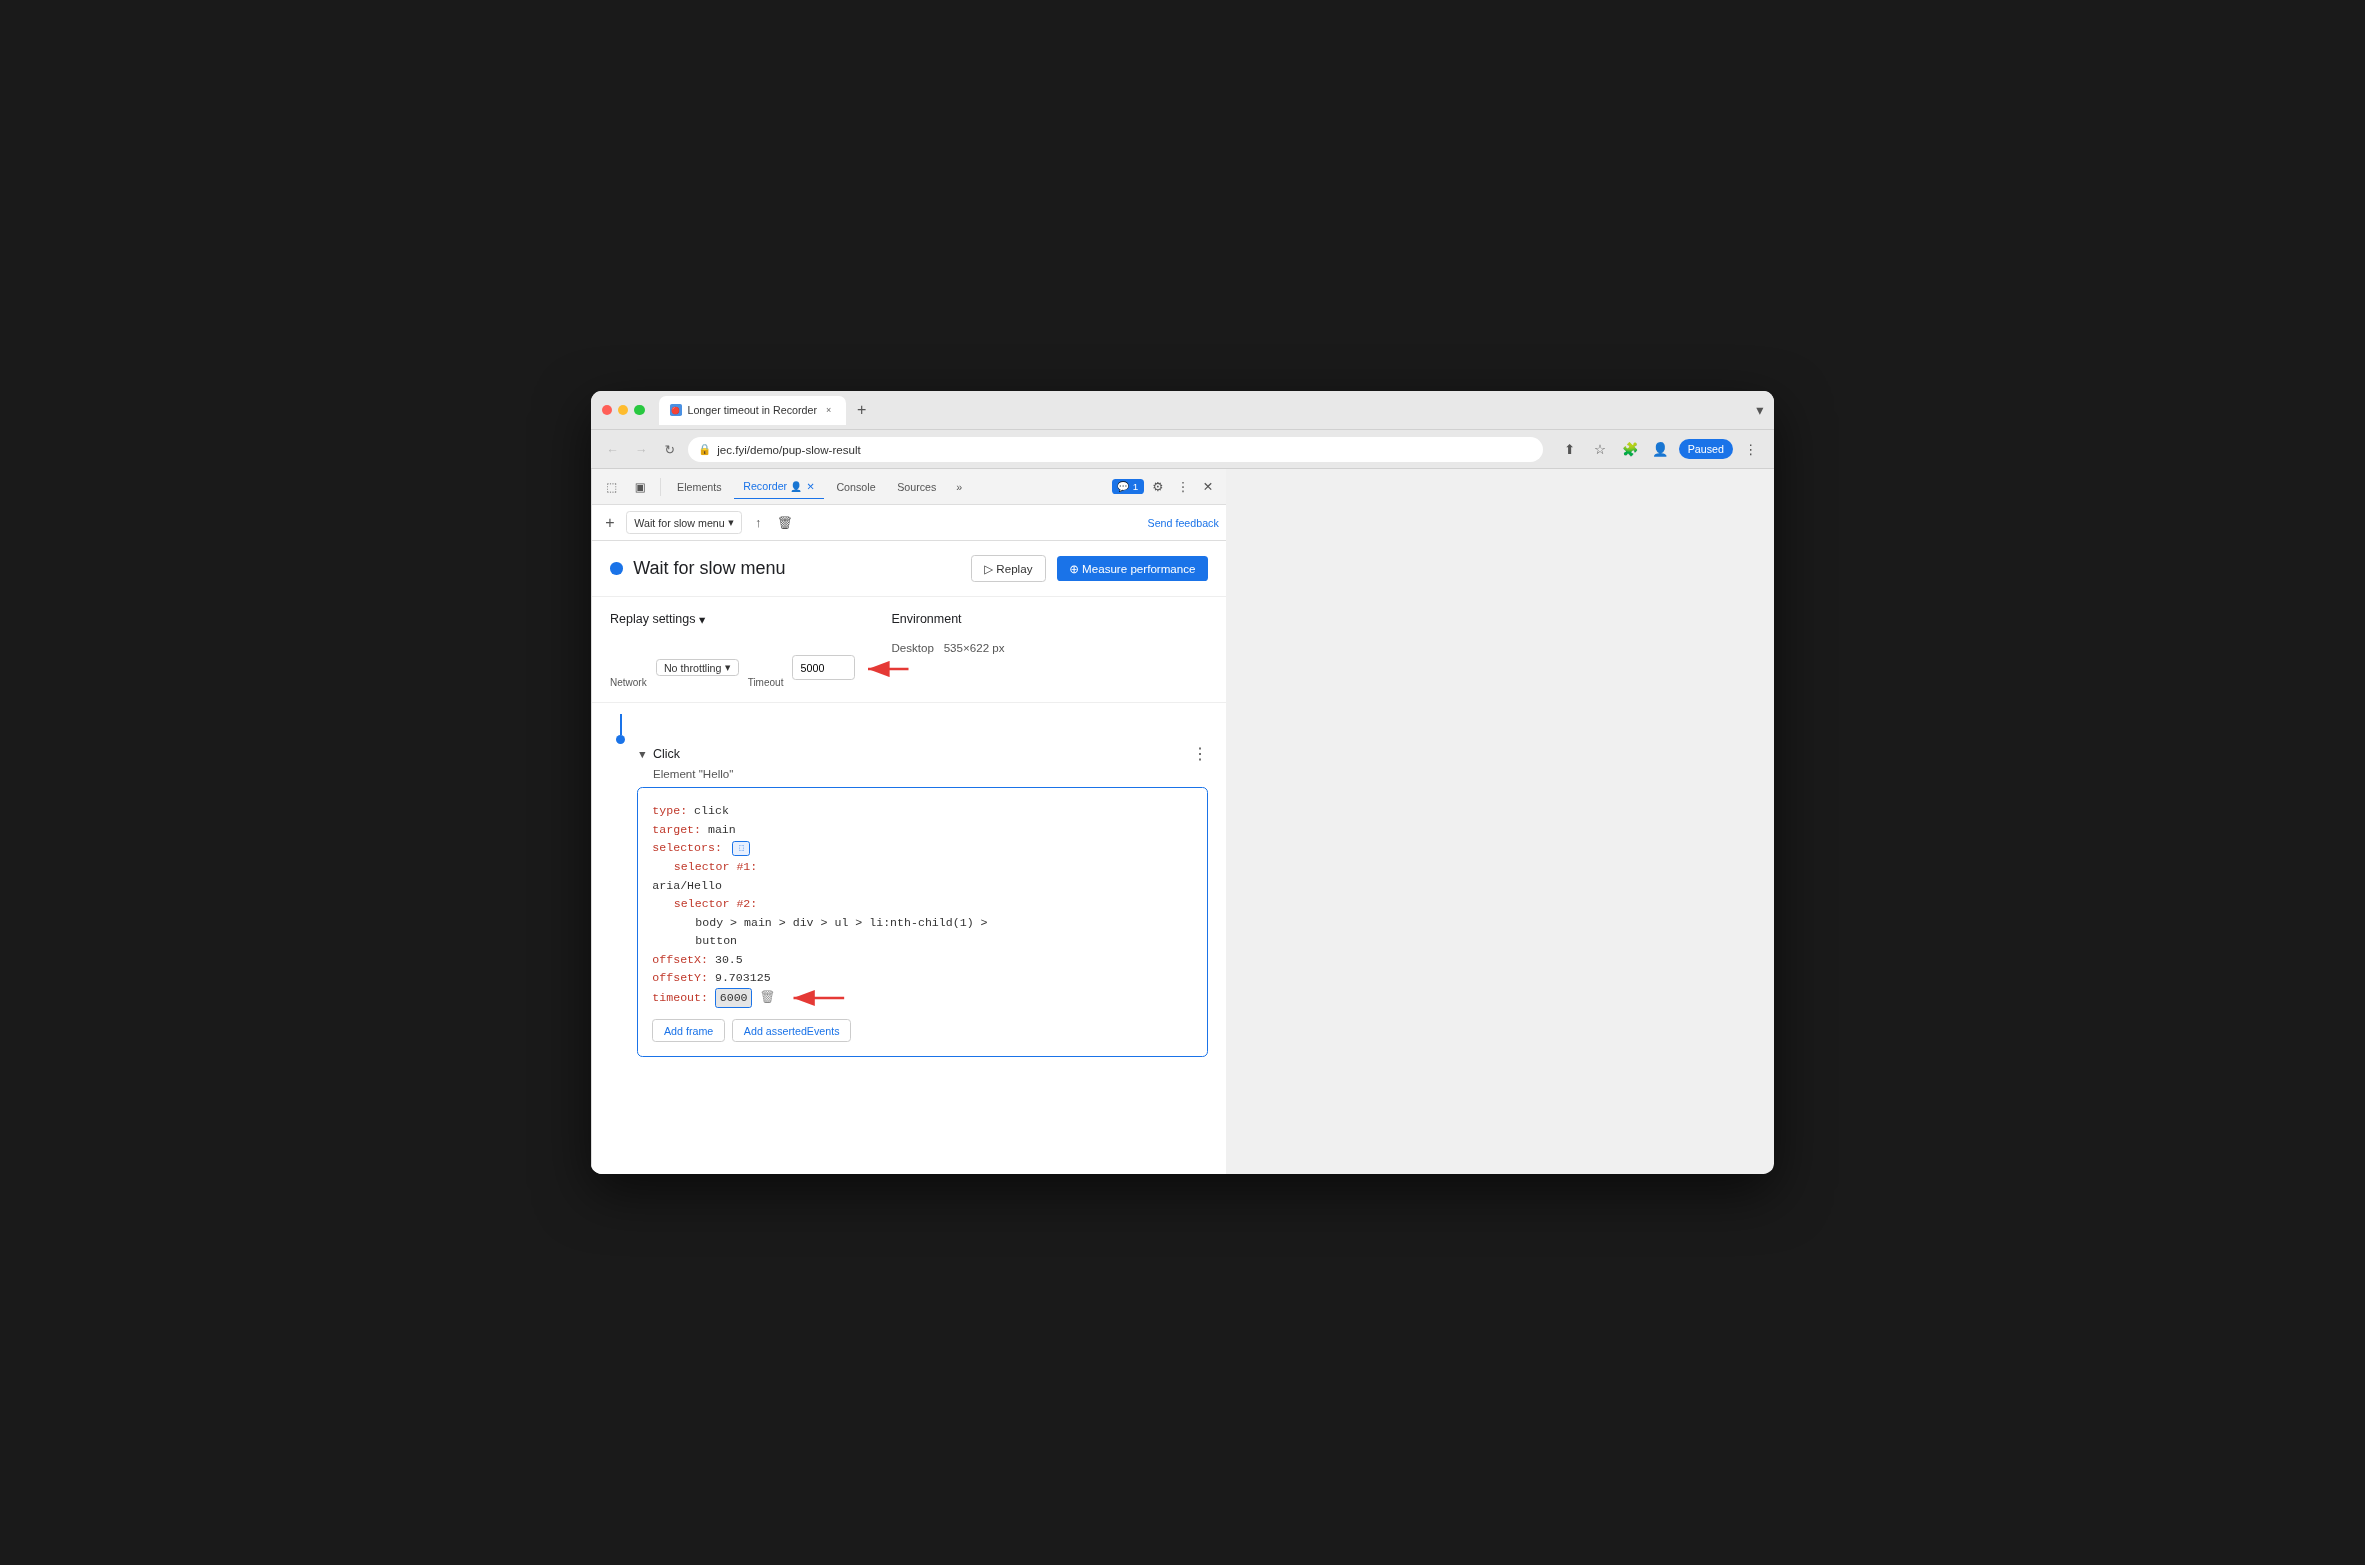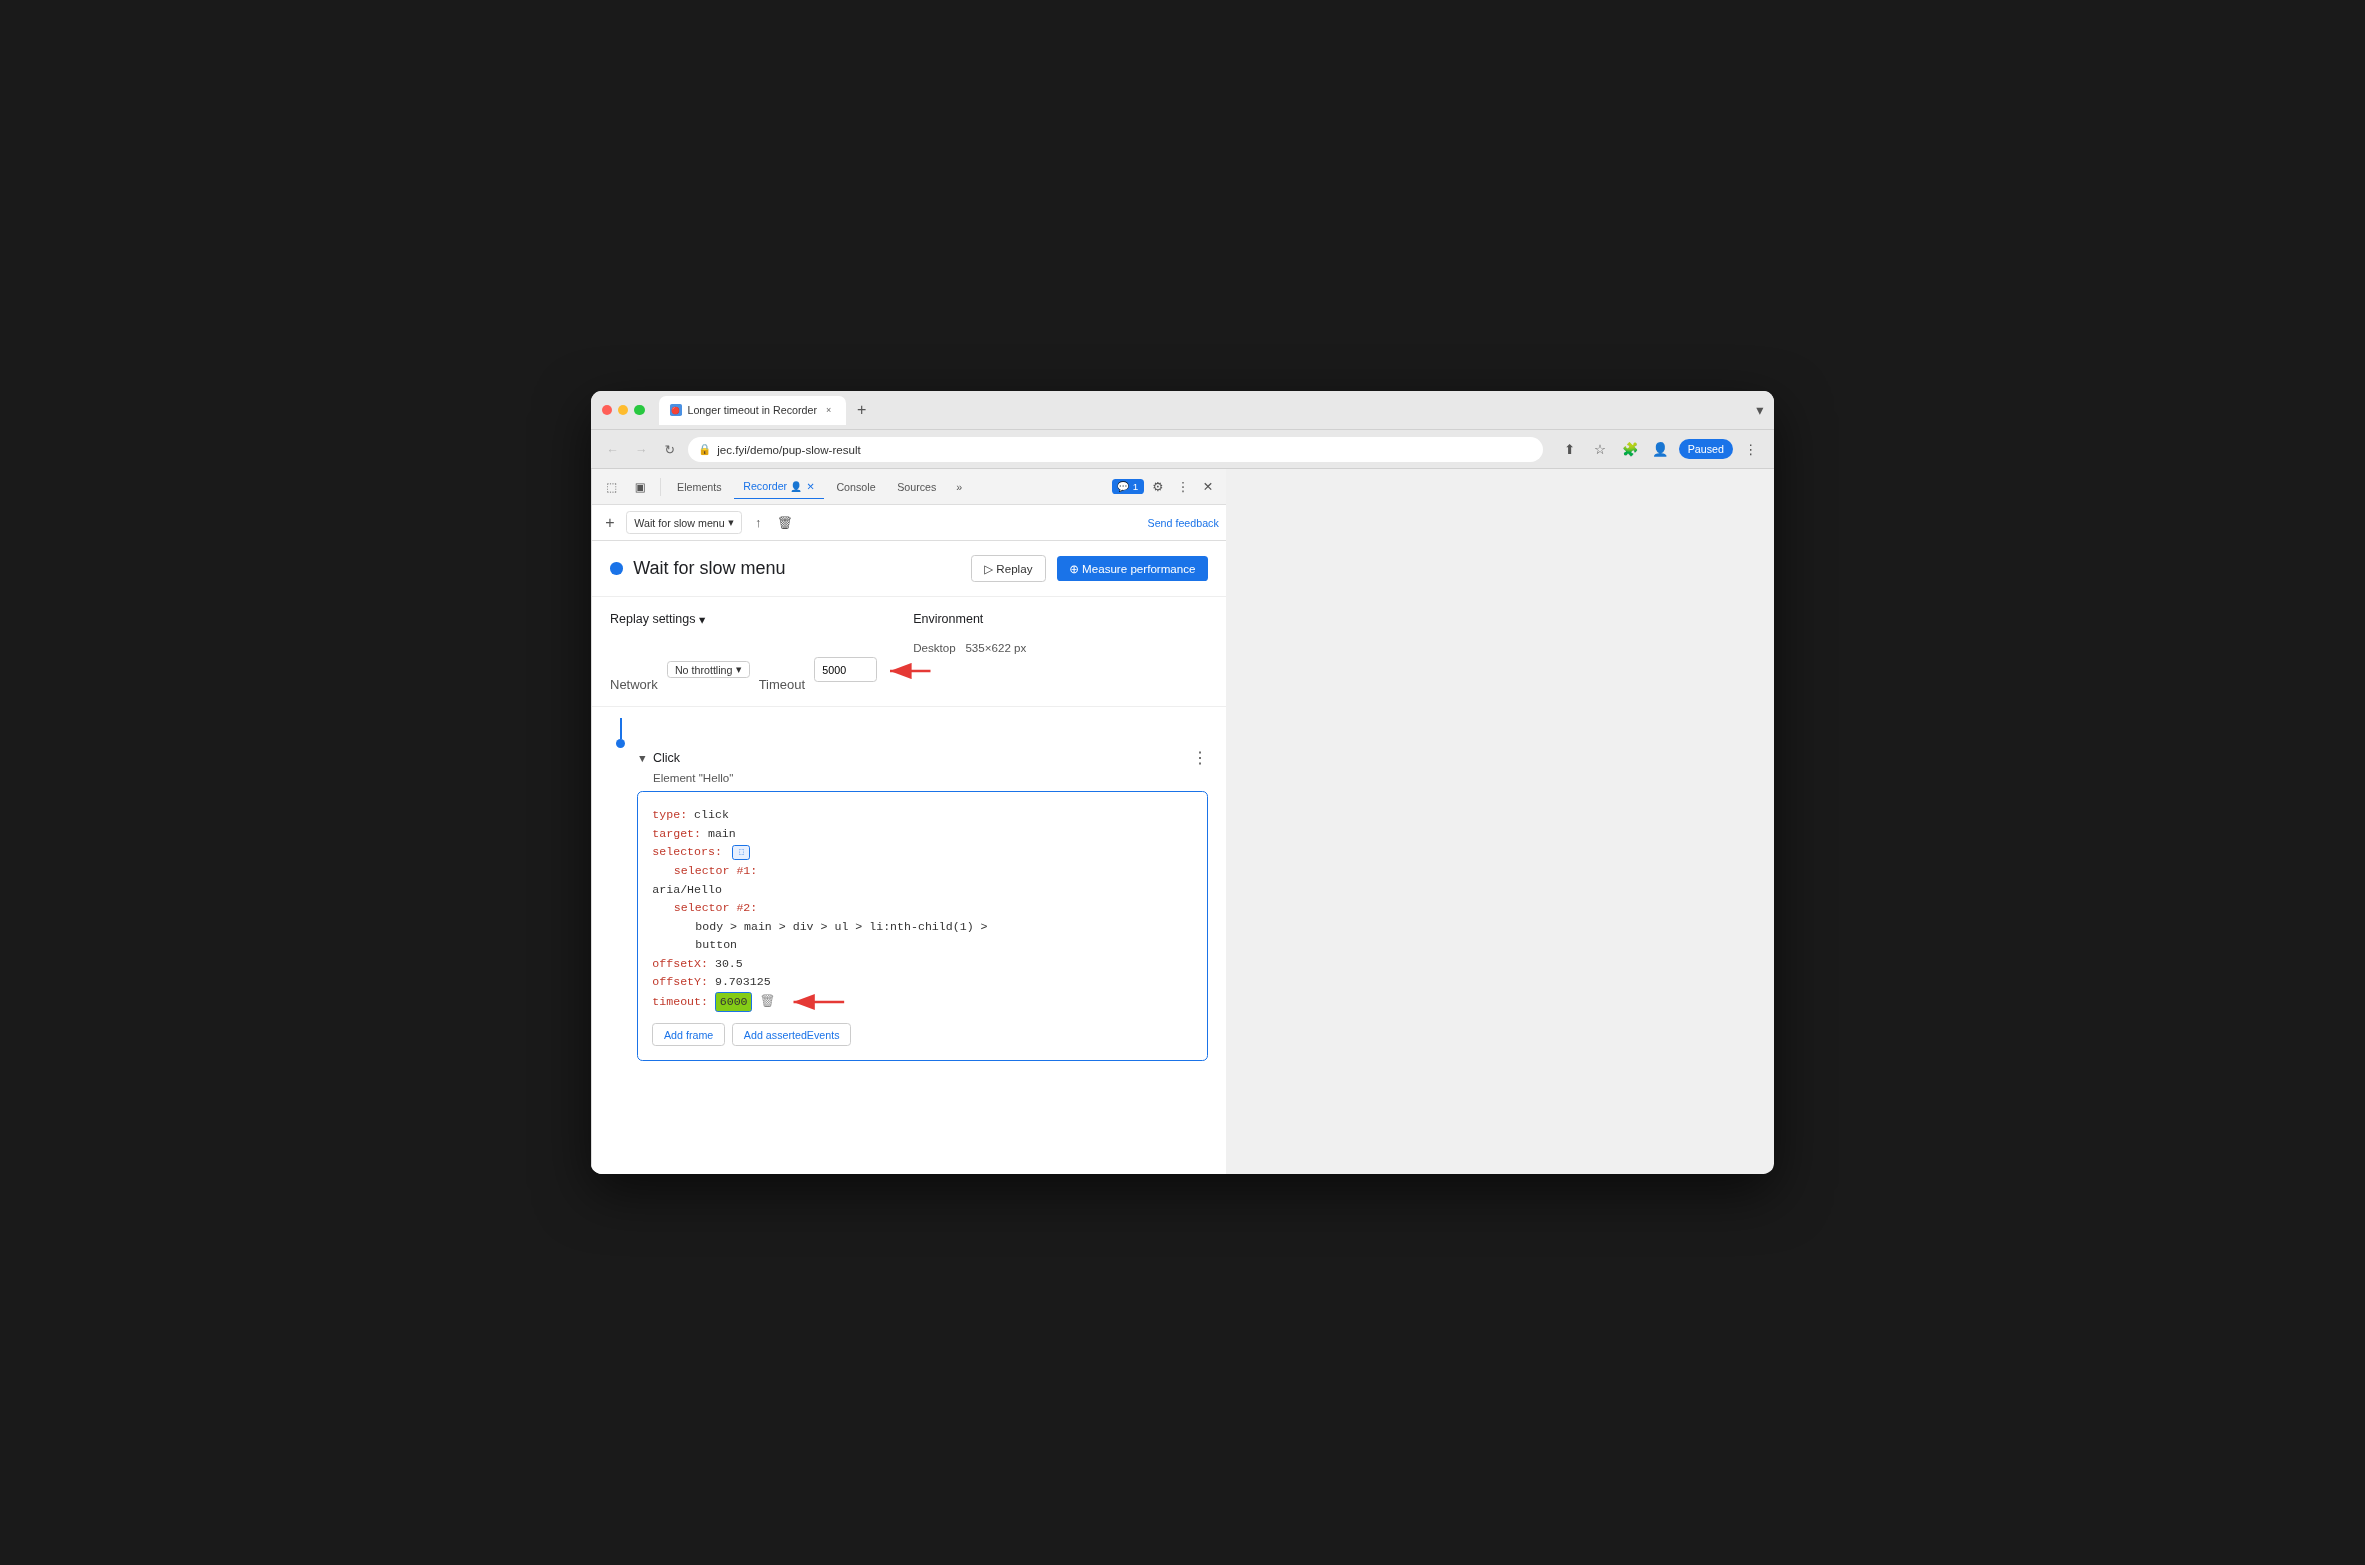--- a/index.html
+++ b/index.html
@@ -397,21 +397,21 @@
       align-items: center;
       gap: 3.6px;
       cursor: pointer;
     }
     .settings-row {
       display: flex;
       align-items: center;
       gap: 9px;
     }
     .settings-label {
-      font-size: 13px;
+      font-size: 10px;
       color: #555;
       margin-top: 29px;
     }
     .network-select {
       background: white;
       border: 0.9px solid #ccc;
       border-radius: 3.6px;
       padding: 3.6px 7.2px;
       font-size: 10.7px;
       color: #333;
@@ -713,21 +713,21 @@
                 <span class="code-value">button</span>
               </div>
               <div>
                 <span class="code-key">offsetX:</span><span class="code-value"> 30.5</span>
               </div>
               <div>
                 <span class="code-key">offsetY:</span><span class="code-value"> 9.703125</span>
               </div>
               <div style="display:flex;align-items:center;gap:7.2px;position:relative;">
                 <span class="code-key">timeout:</span>
-                <span class="code-value" style="background:#84cc16;border:0.9px solid #1a73e8;border-radius:2.7px;padding:0 3.6px;"> 6000</span>
+                <span class="code-value" style="background:#e5e5e5;border:0.9px solid #1a73e8;border-radius:2.7px;padding:0 3.6px;"> 6000</span>
                 <span style="color:#888;font-size:12.5px;cursor:pointer;">🗑</span>
 
                 <svg width="63" height="32" style="position:absolute;left:134px;top:50%;transform:translateY(-50%);" viewBox="0 0 70 36">
                   <defs>
                     <marker id="arrowhead2" markerWidth="8" markerHeight="6" refX="8" refY="3" orient="auto">
                       <polygon points="0 0, 8 3, 0 6" fill="#e53935"></polygon>
                     </marker>
                   </defs>
                   <line x1="65" y1="18" x2="8" y2="18" stroke="#e53935" stroke-width="3" marker-end="url(#arrowhead2)"></line>
                 </svg>

